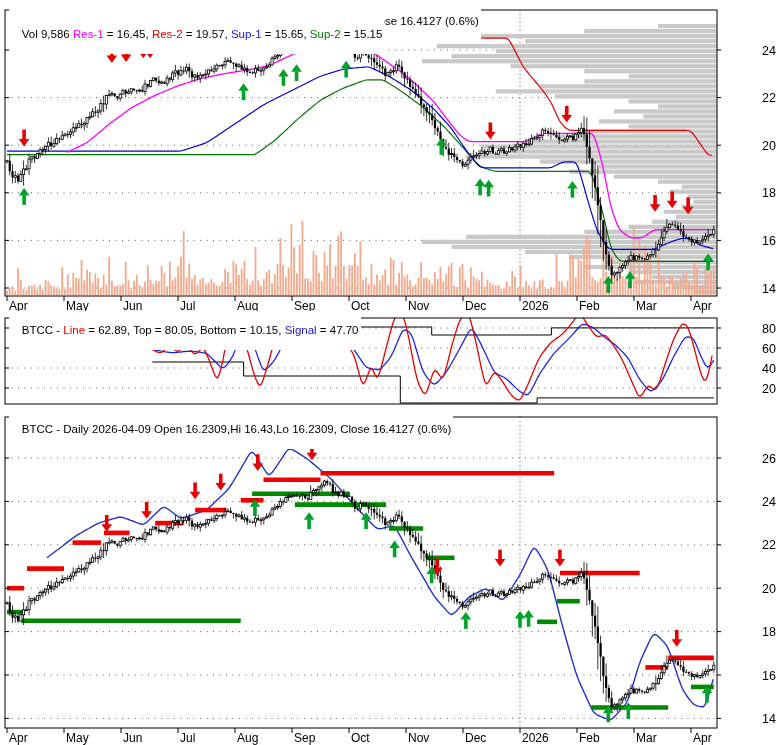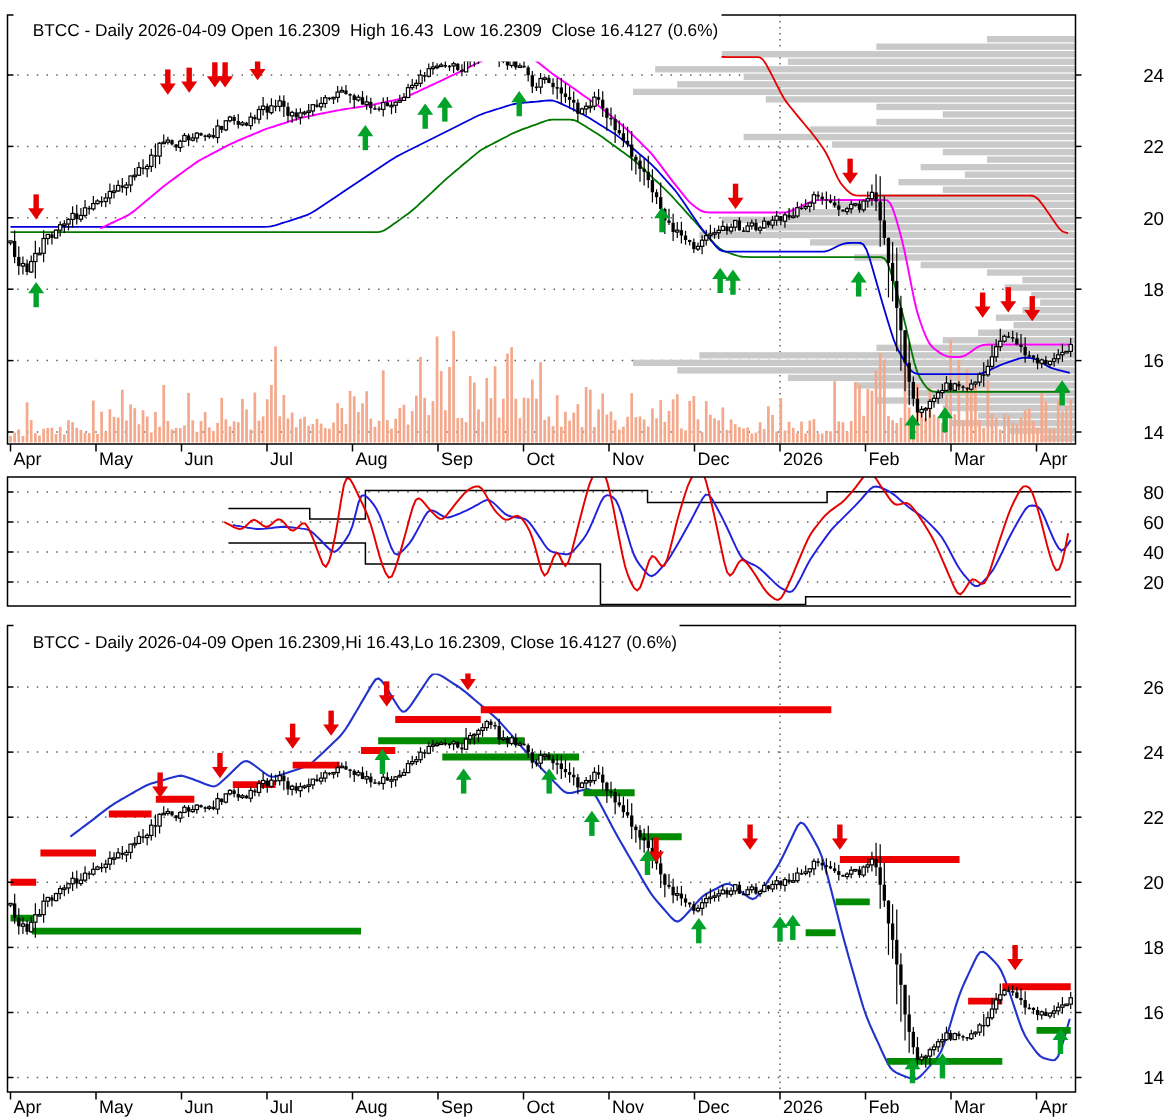--- a/index.html
+++ b/index.html
@@ -1670,18 +1670,24 @@
           <line x1="691" y1="728" x2="691" y2="733" stroke="#000000" stroke-width="1"></line>
           <text x="693" y="742" font-size="12" font-family="Liberation Sans, sans-serif" fill="#000000">Apr</text>
         </g>
         <rect x="5" y="417" width="712" height="311" fill="transparent"></rect>
       </g>
     </svg>
 
   <div class="title" style="left:9px;top:2px">
     <span>BTCC - Daily 2026-04-09 Open 16.2309  High 16.43  Low 16.2309  Close 16.4127 (0.6%)</span>
   </div>
+  <div class="title" style="left:9px;top:15px">
+    <span>Vol 9,586 </span><span class="c-mag">Res-1</span><span> = 16.45, </span><span class="c-red">Res-2</span><span> = 19.57, </span><span class="c-blue">Sup-1</span><span> = 15.65, </span><span class="c-green">Sup-2</span><span> = 15.15</span>
+  </div>
 
+  <div class="title" style="left:9px;top:311px">
+    <span>BTCC - </span><span class="c-red">Line</span><span> = 62.89, Top = 80.05, Bottom = 10.15, </span><span class="c-blue">Signal</span><span> = 47.70</span>
+  </div>
 
   <div class="title" style="left:9px;top:410px">
     <span>BTCC - Daily 2026-04-09 Open 16.2309,Hi 16.43,Lo 16.2309, Close 16.4127 (0.6%)</span>
   </div>
 </div>
 
 </body></html>

